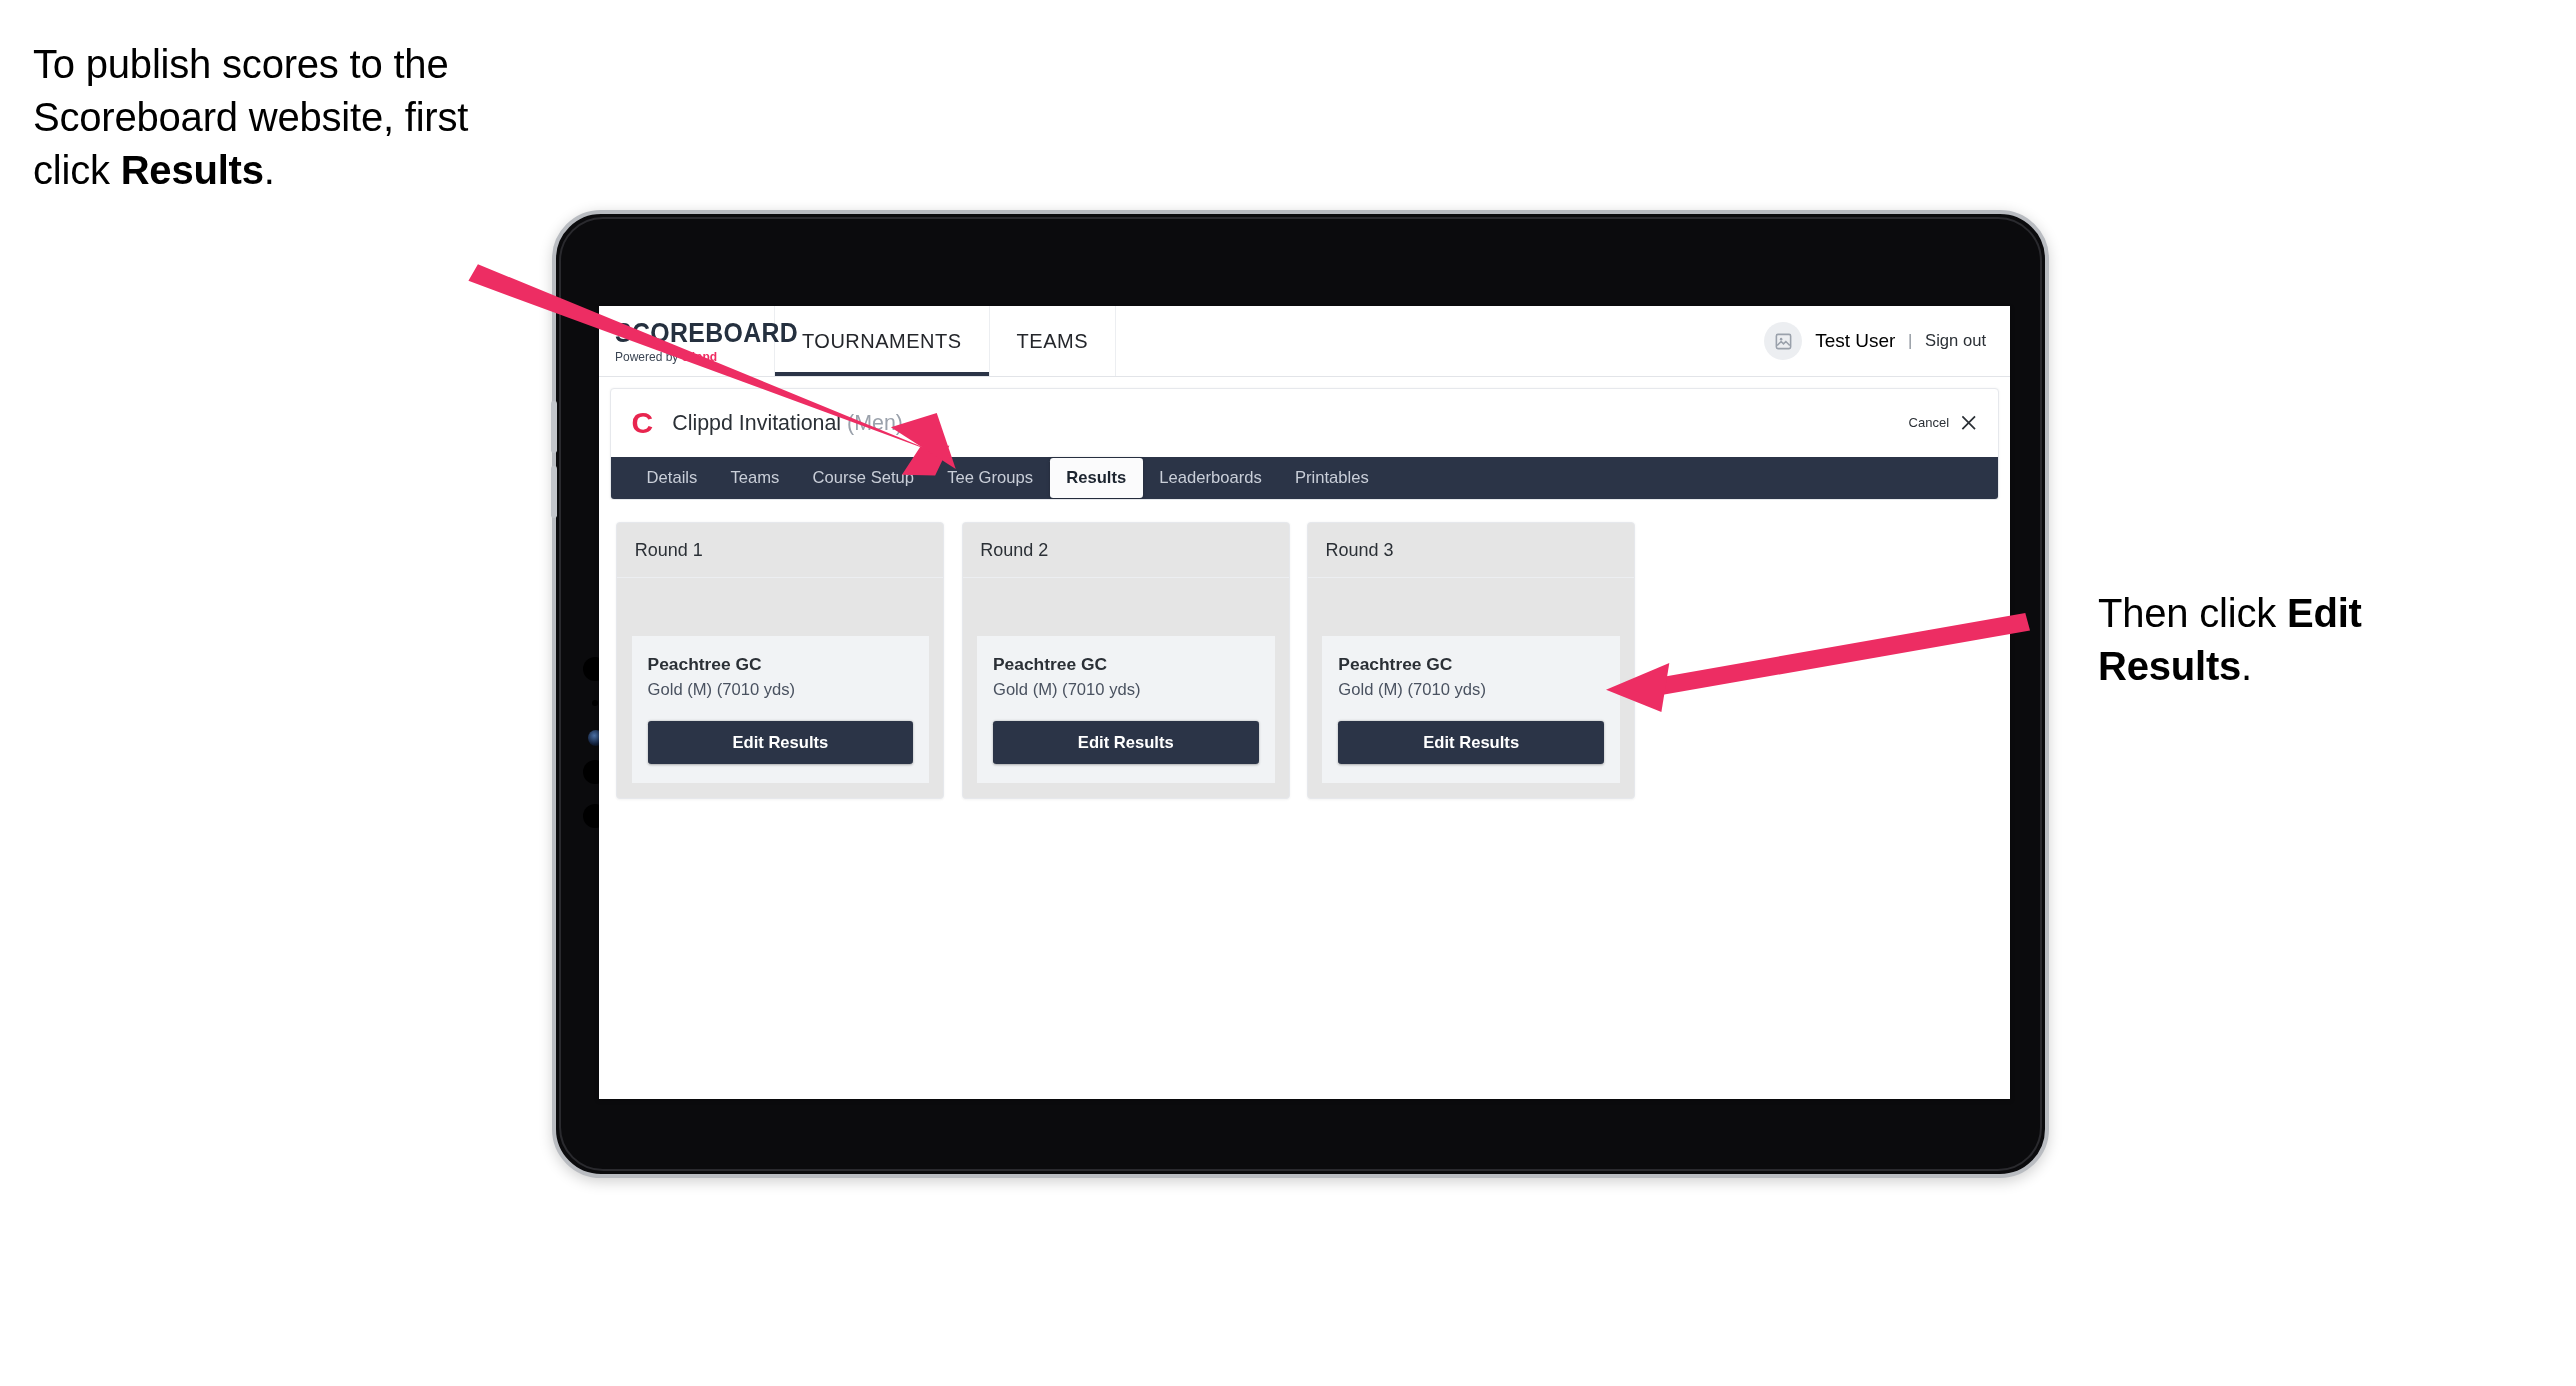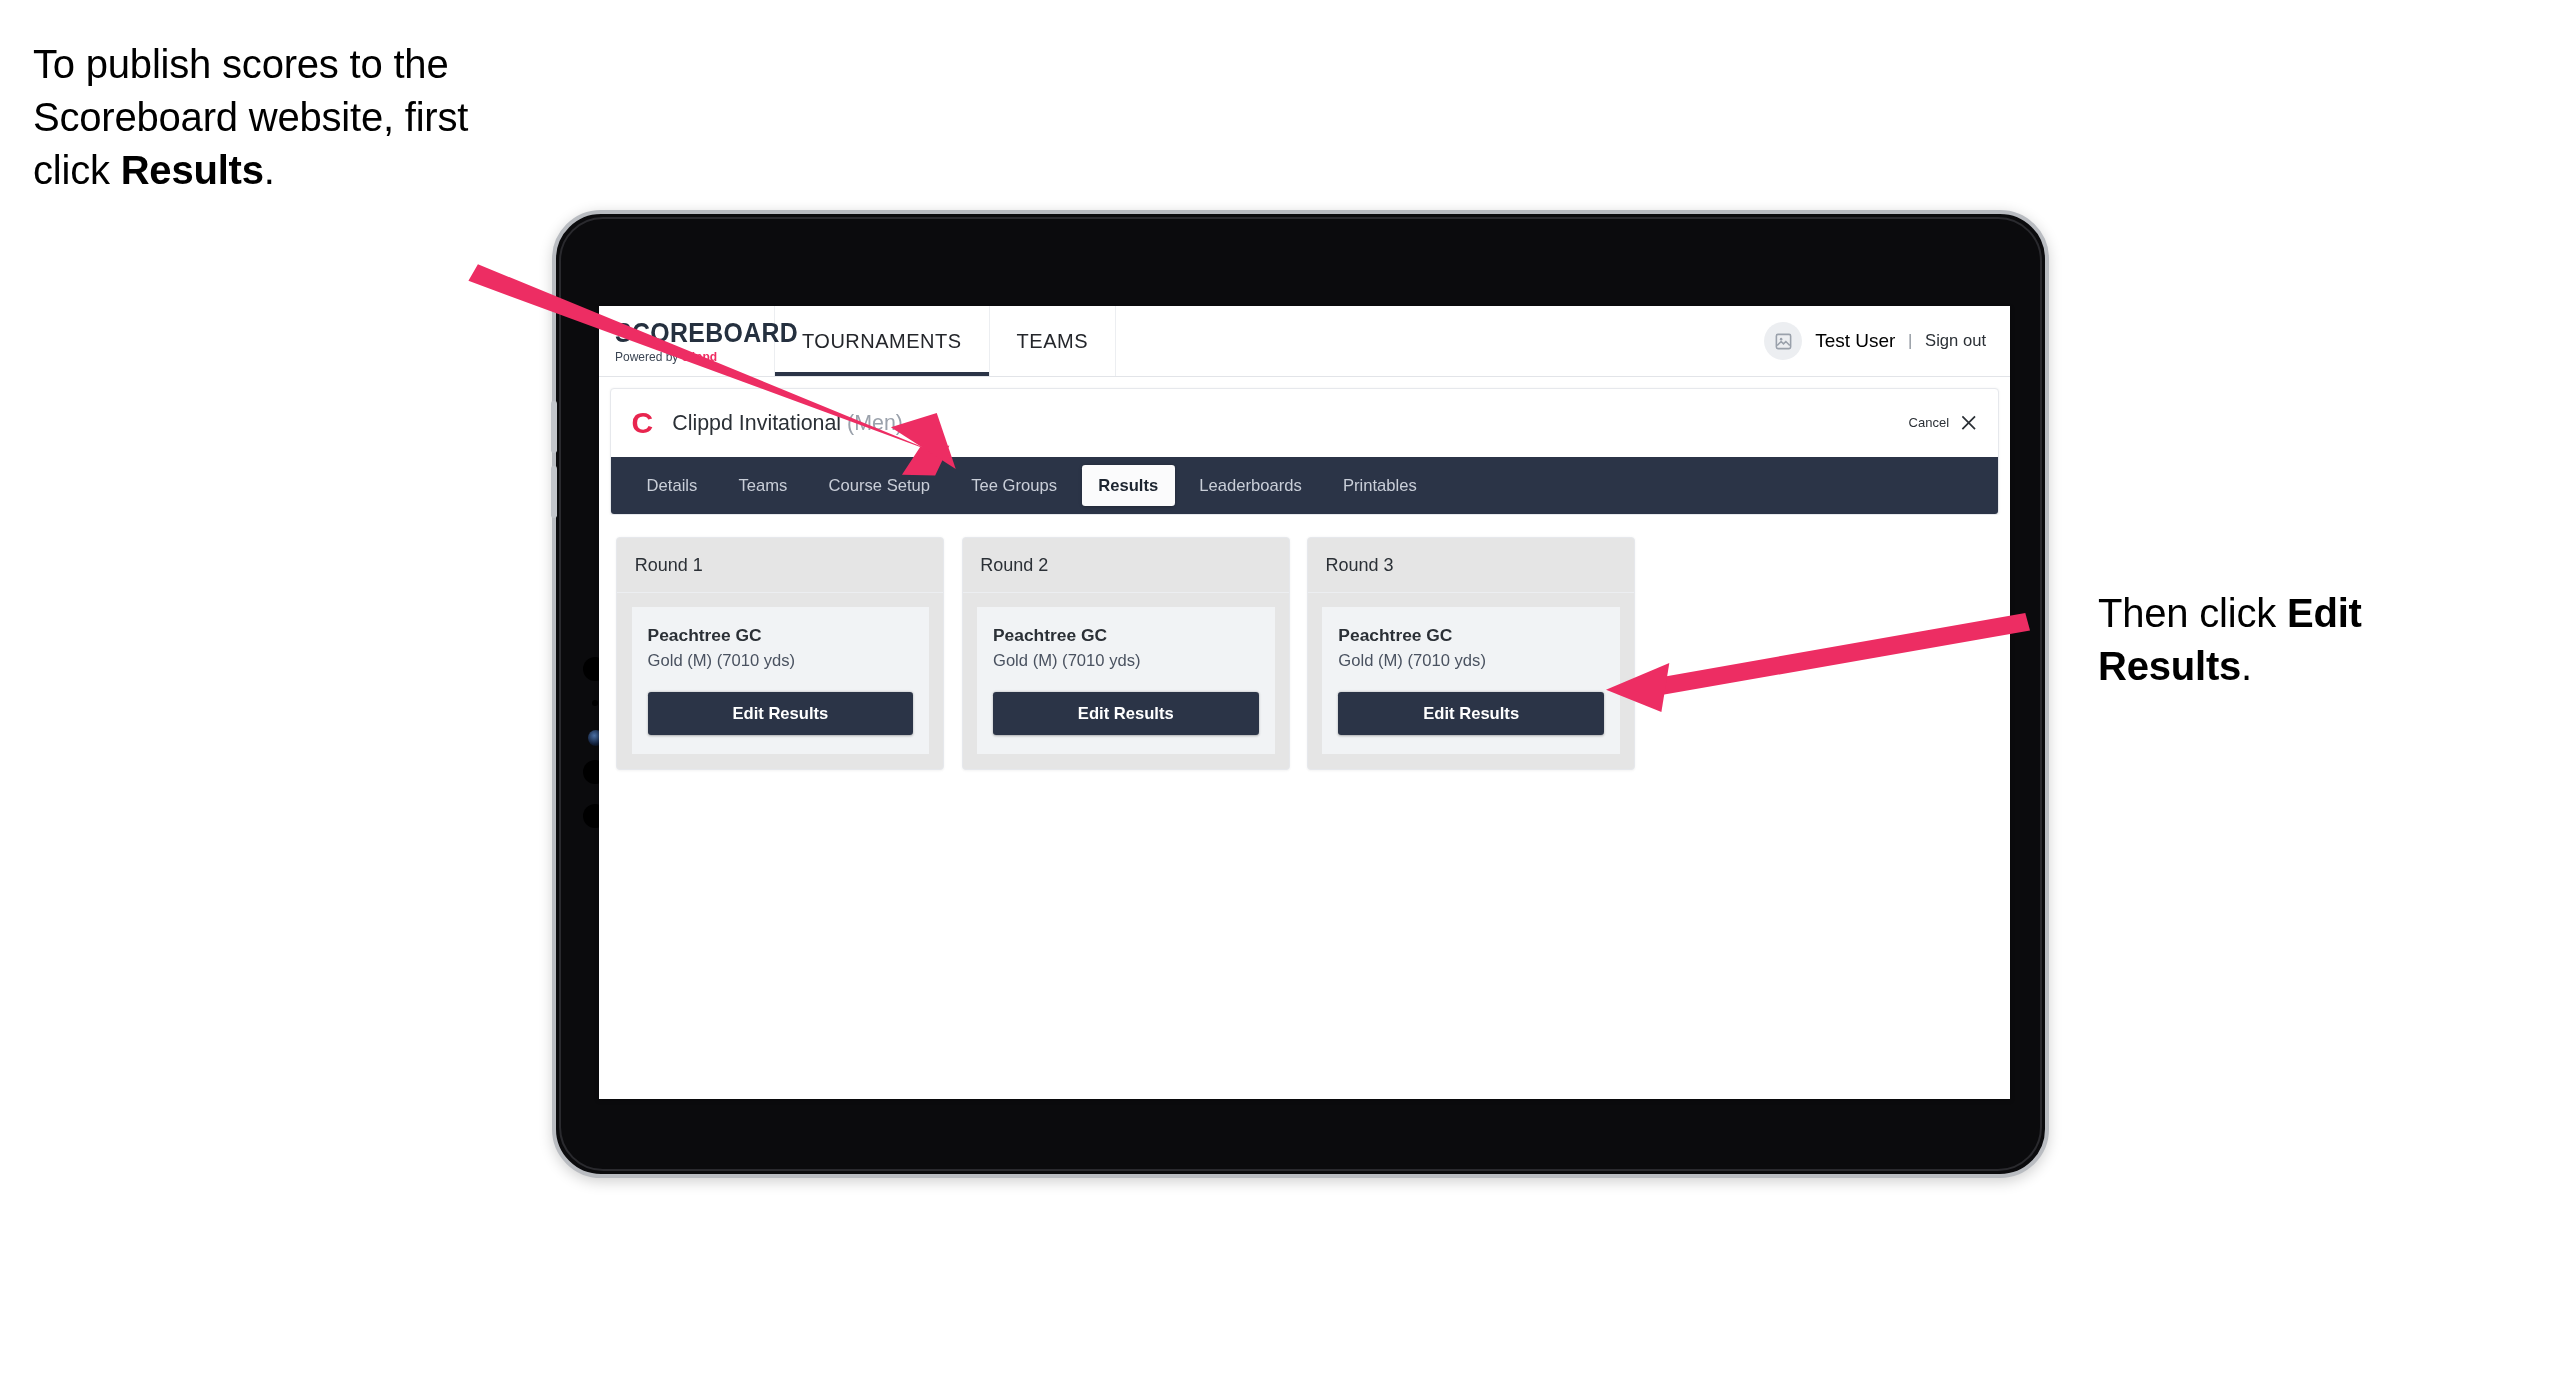--- a/index.html
+++ b/index.html
@@ -153,24 +153,24 @@
   #tourn-name{font-size:21.4px;color:#2b3036;}
   #tourn-name .muted{color:#9aa1ab;}
   #tourn-spacer{flex:1;}
   #cancel-group{display:flex;align-items:center;gap:11px;cursor:pointer;}
   #cancel-label{font-size:13px;color:#2b3036;}
   #cancel-x{font-size:19px;color:#2b3036;line-height:1;}
 
   
   #subnav{
     background:#2b3447;
-    height:57px;
+    height:42px;
     display:flex;align-items:center;
     padding:0 19px;
-    gap:8px;
+    gap:0;
   }
   .subnav-item{
     font-size:16.6px;
     color:#c9ced8;
     padding:0 16.6px;
     cursor:pointer;
     white-space:nowrap;
   }
   .subnav-item.active{
     background:#fbfbfc;
@@ -201,20 +201,21 @@
     display:flex;align-items:center;
     padding-left:17.4px;
     border-bottom:0.8px solid #eceef1;
     font-size:18px;
     color:#2b3036;
   }
   .round-body{padding:14.2px;}
   .course-panel{
     background:#f1f3f5;
     padding:17.4px 16px 19px 16px;
+    margin-top:44px;
   }
   .course-name{font-size:17.4px;font-weight:700;color:#2b3036;line-height:1.25;}
   .course-tee{font-size:16.6px;color:#4a5260;margin-top:4.7px;line-height:1.25;}
   .edit-btn{
     margin-top:20.6px;
     width:100%;
     height:43px;
     background:#2b3447;
     color:#ffffff;
     border:none;

